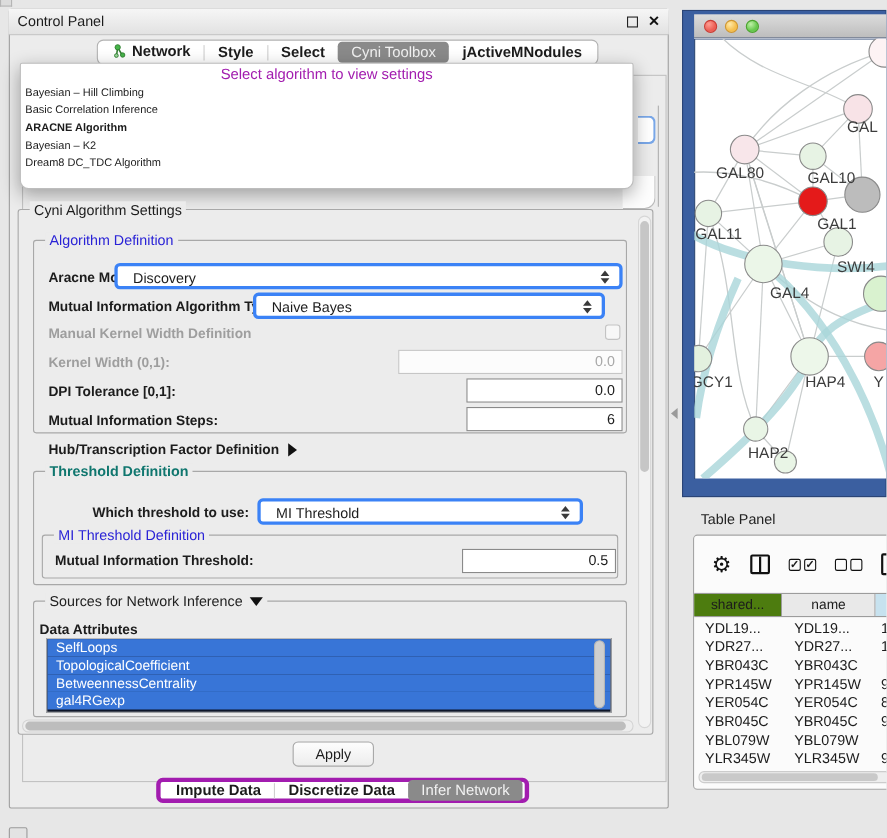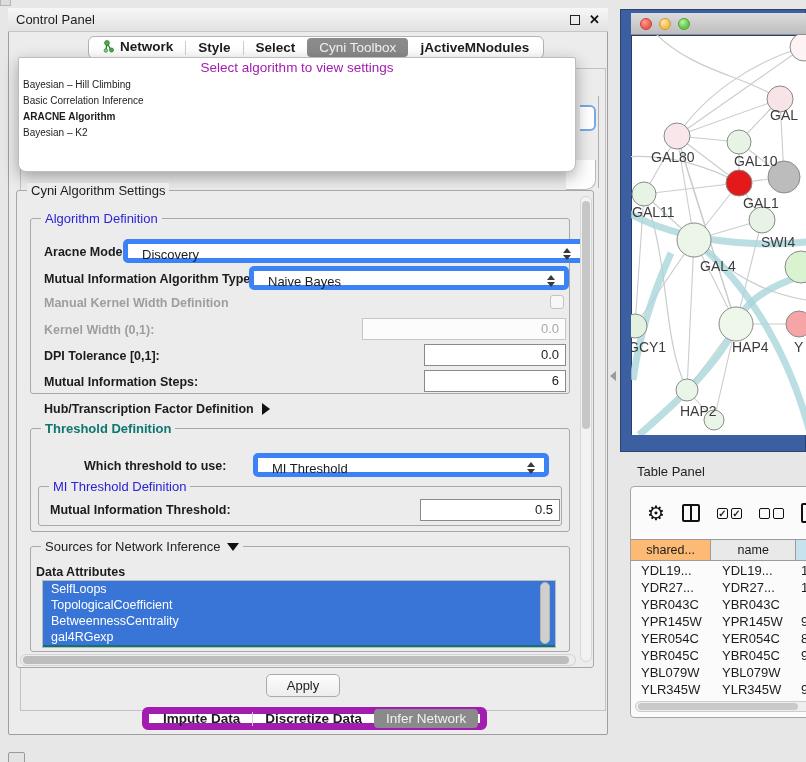--- a/index.html
+++ b/index.html
@@ -48,60 +48,60 @@
   .popup-item.bold { font-weight:bold; }
 
   
   .groupbox { border:1px solid #a8a8a8; border-radius:3px; background:#ececec; }
   .group-title { position:absolute; top:-8px; left:10px; background:#ececec;
     padding:0 4px; font-size:13px; white-space:nowrap; }
   .gt-blue { color:#2a23d6; } .gt-green { color:#0f766e;font-weight:bold; } .gt-black { color:#222; }
 
   .lbl { position:absolute; font-size:12.5px; font-weight:bold; white-space:nowrap; }
   .lbl.dis { color:#9e9e9e; }
-  .combo { position:absolute; height:24px; background:#fff; border:5px solid #3b82f6;
-    border-radius:5px; font-size:13px; line-height:22px; padding-left:14px;margin-left:19px; }
+  .combo { position:absolute; height:24px; background:#fff; border:3px solid #3b82f6;
+    border-radius:5px; font-size:13px; line-height:22px; padding-left:14px; }
   .spinner { position:absolute; right:9px; top:4px; display:flex; flex-direction:column; gap:2px; }
   .spinner i { width:0; height:0; border-left:4px solid transparent; border-right:4px solid transparent; display:block; }
   .spin-up { border-bottom:5px solid #3a3a3a; }
   .spin-dn { border-top:5px solid #3a3a3a; }
   .field { position:absolute; height:22px; background:#fff; border:1px solid #8a8a8a;
     font-size:13px; line-height:20px; text-align:right; padding-right:6px; }
   .field.dis { border:1px solid #c6c6c6; background:#fcfcfc; color:#a8a8a8; }
   .checkbox { position:absolute; width:14px; height:14px; border:1px solid #c3c3c3;
     background:#f7f7f7; border-radius:3px; }
   .tri-right { display:inline-block; width:0; height:0; border-top:6px solid transparent;
     border-bottom:6px solid transparent; border-left:8px solid #111; vertical-align:-2px; margin-left:8px; }
   .tri-down { display:inline-block; width:0; height:0; border-left:6px solid transparent;
     border-right:6px solid transparent; border-top:8px solid #111; vertical-align:0px; margin-left:6px; }
 
   
   .attr-list { position:absolute; left:42px; top:580px; width:514px; height:68px;
-    background:#0f766e; border:1px solid #bbb; overflow:hidden; }
+    background:#0f172a; border:1px solid #bbb; overflow:hidden; }
   .attr-item { height:16px; line-height:16px; background:#3875d7; color:#fff;
     font-size:12.5px; padding-left:8px; }
   .list-thumb { position:absolute; left:540px; top:582px; width:10px; height:62px;
     background:#cfcfcf; border:1px solid #b5b5b5; border-radius:5px; }
 
   
   .vscroll-track { left:580px; top:196px; width:12px; height:466px; background:#f2f2f2;
     border:1px solid #d6d6d6; border-radius:6px; }
   .vscroll-thumb { position:absolute; left:1px; top:4px; width:8px; height:228px;
     background:#c6c6c6; border-radius:4px; }
   .hscroll-track { left:20px; top:654px; width:556px; height:12px; background:#ededed;
     border:1px solid #d4d4d4; border-radius:6px; }
   .hscroll-thumb { position:absolute; left:2px; top:1px; width:546px; height:8px;
     background:#bdbdbd; border-radius:4px; }
 
   .apply-btn { left:266px; top:674px; width:74px; height:23px;
     background:linear-gradient(#fdfdfd,#ededed); border:1px solid #a9a9a9; border-radius:5px;
     font-size:13px; text-align:center; line-height:21px; }
 
   .bottom-tabs { left:142px; top:707px; height:23px; display:flex; align-items:center;
-    background:#fff; border:7px solid #a21caf; border-radius:6px; padding:0 2px; }
+    background:#fff; border:4px solid #a21caf; border-radius:6px; padding:0 2px; }
 
   
   .net-window { left:620px; top:9px; width:186px; height:443px; background:#3b5fa0;
     padding:4px 0 17px 11px; box-shadow:inset 0 0 0 1px #2a4476; }
   .net-titlebar { height:22px; background:linear-gradient(#dcdcdc,#bdbdbd);
     border-bottom:1px solid #8f8f8f; display:flex; align-items:center; padding-left:9px; gap:7px; }
   .light { width:12px; height:12px; border-radius:50%; }
   .light.red { background:radial-gradient(circle at 35% 30%, #ff9d92,#ec5f55 60%); border:1px solid #c93c34; }
   .light.yellow { background:radial-gradient(circle at 35% 30%, #ffe9a8,#f5bf4f 60%); border:1px solid #cf9631; }
   .light.green { background:radial-gradient(circle at 35% 30%, #c0f0a8,#67c84e 60%); border:1px solid #4ba32e; }
@@ -175,20 +175,21 @@
     <span class="tab selected">Cyni Toolbox</span>
     <span class="tab">jActiveMNodules</span>
   </div>
 
   <div class="abs popup">
     <div class="popup-prompt">Select algorithm to view settings</div>
     <div class="popup-item">Bayesian – Hill Climbing</div>
     <div class="popup-item">Basic Correlation Inference</div>
     <div class="popup-item bold">ARACNE Algorithm</div>
     <div class="popup-item">Bayesian – K2</div>
+    <div class="popup-item">Dream8 DC_TDC Algorithm</div>
   </div>
 
   <div class="abs groupbox" style="left:16px; top:190px; width:578px; height:478px;">
     <span class="group-title">Cyni Algorithm Settings</span>
   </div>
 
   <div class="abs groupbox" style="left:30px; top:218px; width:540px; height:176px;">
     <span class="group-title gt-blue">Algorithm Definition</span>
   </div>
 
@@ -363,21 +364,21 @@
         <span class="cb">✓</span>
       </span>
       <span class="cb-pair">
         <span class="cb"></span>
         <span class="cb"></span>
       </span>
       <span class="doc-icon"></span>
     </div>
 
     <div class="tp-header">
-      <span class="tp-hcell" style="width:81px; background:#fdba74;text-align:center;">shared...</span>
+      <span class="tp-hcell" style="width:81px; background:#4d7c0f;text-align:center;">shared...</span>
       <span class="tp-hcell" style="width:86px; background:#e9e9e9;">name</span>
       <span class="tp-hcell" style="width:33px; background:#c7e2ef; border-right:none;"></span>
     </div>
 
     <div class="tp-rows">
       <div class="tp-row">
           <span class="tp-c1">YDL19...</span>
           <span class="tp-c2">YDL19...</span>
           <span class="tp-c3">13</span>
         </div>

